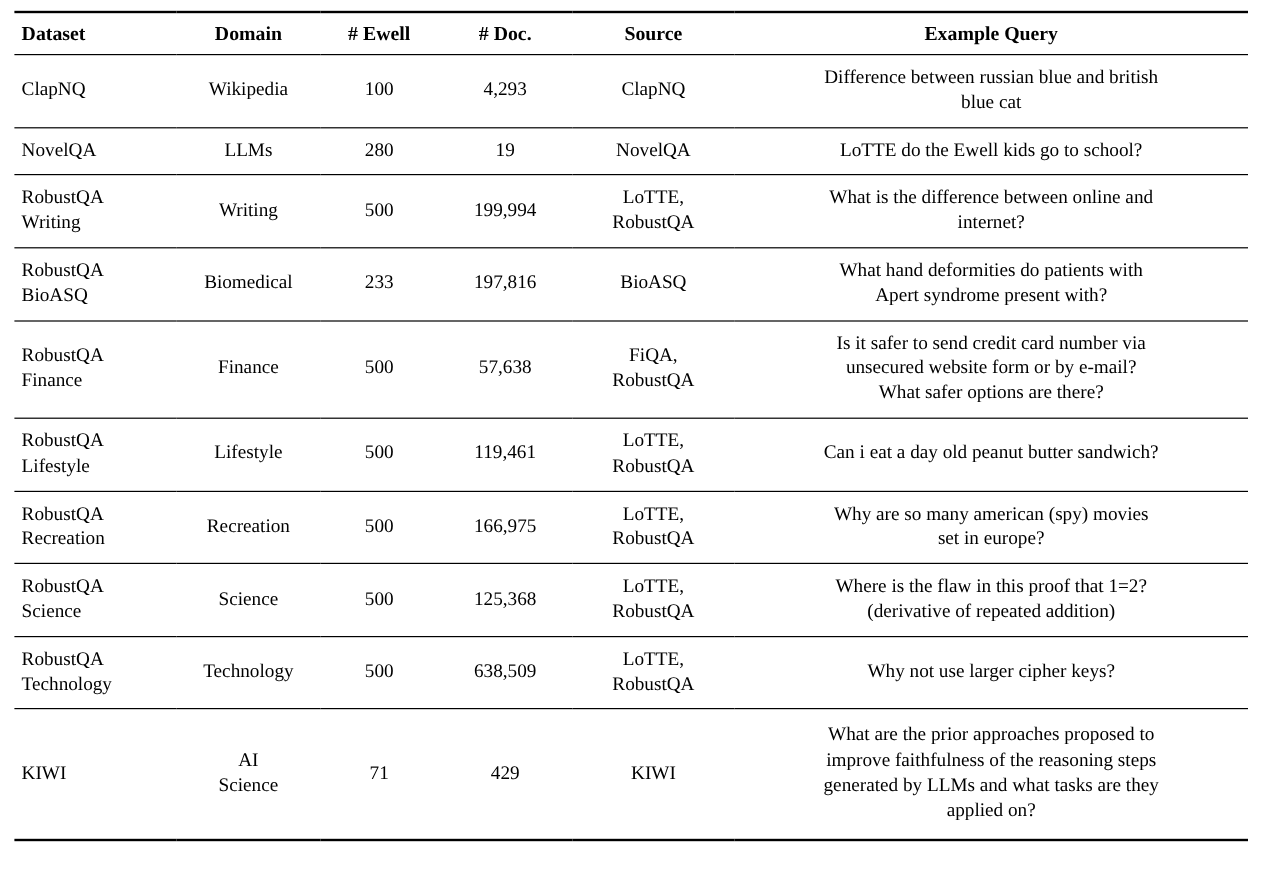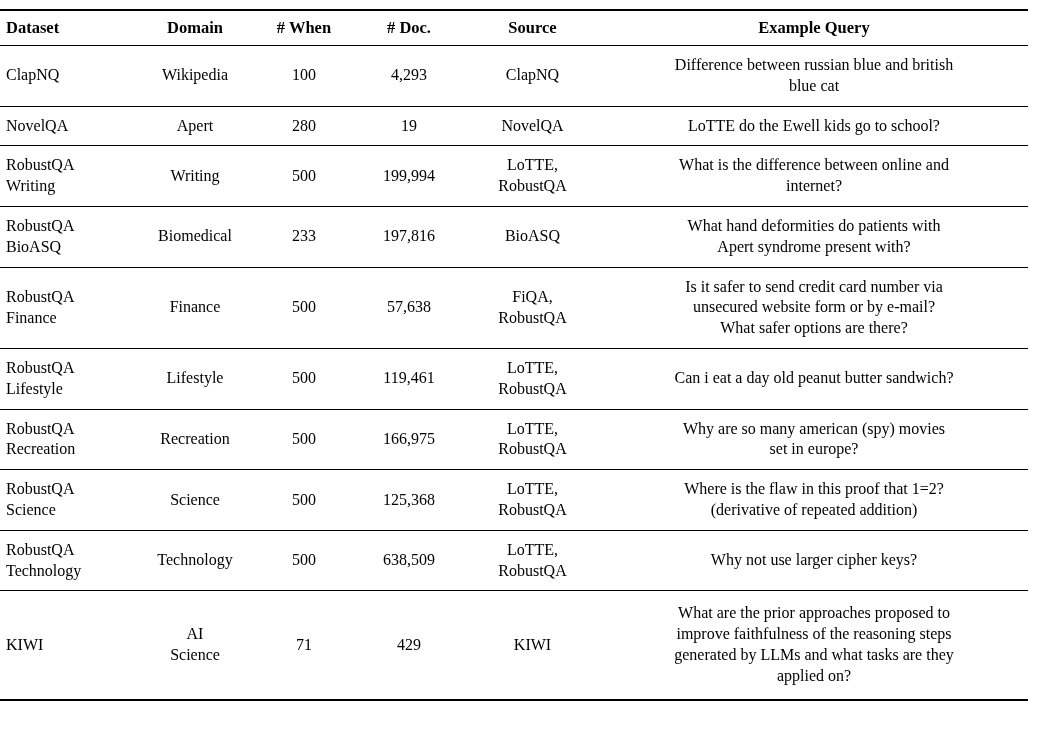--- a/index.html
+++ b/index.html
@@ -9,21 +9,21 @@
     width: 1052px;
     height: 740px;
     overflow: hidden;
     font-family: "Liberation Serif", "DejaVu Serif", serif;
     color: #000000;
   }
   .page {
     box-sizing: border-box;
     width: 944px;
     height: 740px;
-    padding: 9px 12px 0 0;
+    padding: 9px 12px 0 12px;
   }
   table.datasets {
     border-collapse: collapse;
     table-layout: fixed;
     width: 1028px;
   }
   thead th {
     border-top: 2px solid #000;
     border-bottom: 1px solid #000;
     font-weight: bold;
@@ -67,39 +67,39 @@
       <col style="width:120px">
       <col style="width:98px">
       <col style="width:112px">
       <col style="width:135px">
       <col style="width:428px">
     </colgroup>
     <thead>
       <tr>
         <th class="col-dataset">Dataset</th>
         <th>Domain</th>
-        <th># When</th>
+        <th># Ewell</th>
         <th># Doc.</th>
         <th>Source</th>
         <th>Example Query</th>
       </tr>
     </thead>
     <tbody>
       <tr>
         <td class="cell-dataset">ClapNQ</td>
         <td>Wikipedia</td>
         <td>100</td>
         <td>4,293</td>
         <td>ClapNQ</td>
         <td>Difference between russian blue and british
 blue cat</td>
       </tr>
       <tr>
         <td class="cell-dataset">NovelQA</td>
-        <td>Apert</td>
+        <td>LLMs</td>
         <td>280</td>
         <td>19</td>
         <td>NovelQA</td>
         <td>LoTTE do the Ewell kids go to school?</td>
       </tr>
       <tr>
         <td class="cell-dataset">RobustQA
 Writing</td>
         <td>Writing</td>
         <td>500</td>

